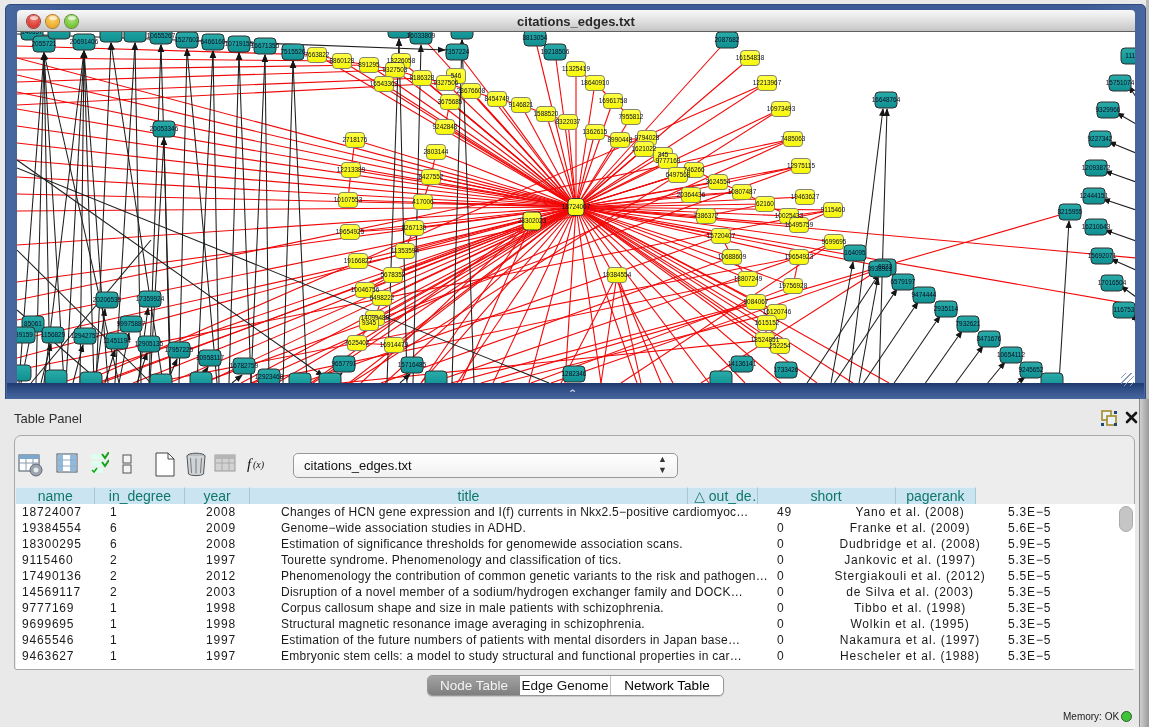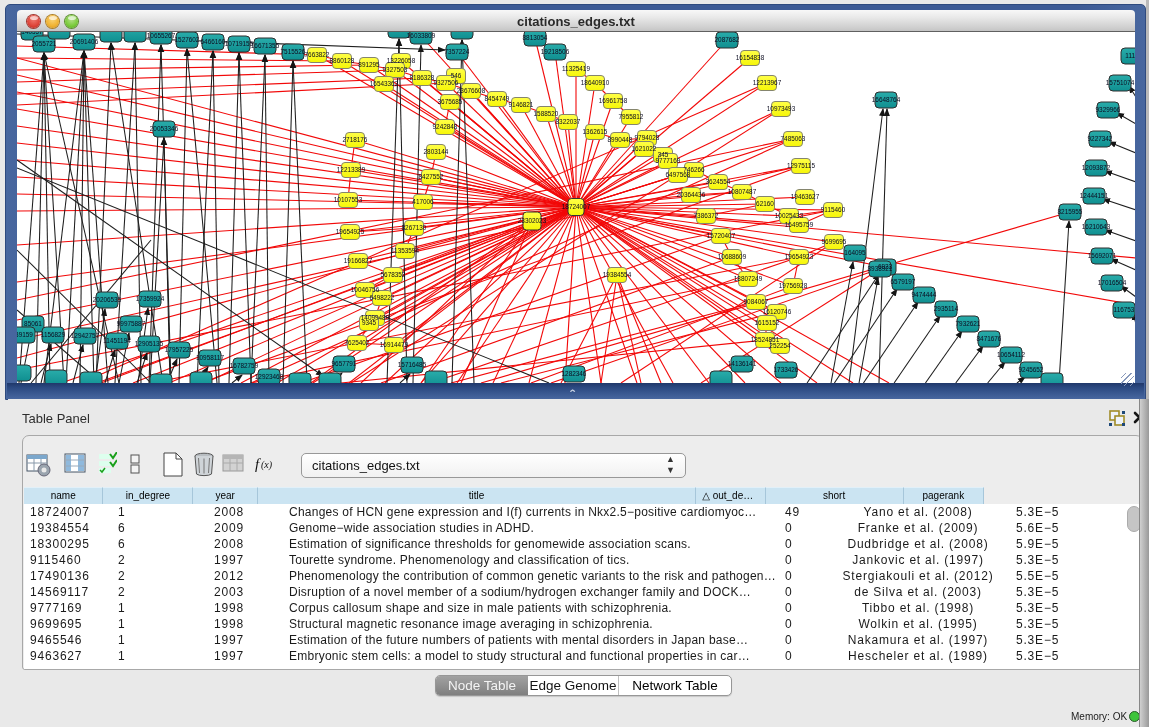--- a/index.html
+++ b/index.html
@@ -19,35 +19,35 @@
   background:rgba(255,255,255,.65)}
 #tlr{left:10px;background:radial-gradient(circle at 50% 35%,#f07a70,#dd4338 60%,#b2241b);box-shadow:0 0 0 1px #9f3730}
 #tly{left:29px;background:radial-gradient(circle at 50% 35%,#fad375,#f0b232 60%,#cf8f1b);box-shadow:0 0 0 1px #ad7d25}
 #tlg{left:48px;background:radial-gradient(circle at 50% 35%,#b5e08a,#79ca3a 60%,#55a51d);box-shadow:0 0 0 1px #5e8d31}
 #canvas{position:absolute;left:11px;right:10px;top:27px;height:351px;background:#ffffff;overflow:hidden}
 #graph{position:absolute;left:0;top:0}
 #grip{position:absolute;right:11px;top:368px;width:13px;height:13px;
   background:repeating-linear-gradient(135deg,transparent,transparent 3px,#8899bb 3px,#8899bb 4px)}
 #caret{position:absolute;left:562px;top:382px;color:#cdd6e6;font-size:11px;font-weight:bold;transform:scaleY(0.8)}
 #rstrip{position:absolute;right:0;top:0;width:3px;height:399px;background:#b9b9b9}
-#panel{position:absolute;left:8px;top:399px;width:1139px;height:328px;background:#e9e9e9}
+#panel{position:absolute;left:0;top:399px;width:1139px;height:328px;background:#e9e9e9}
 #rstrip2{position:absolute;right:0;top:399px;width:10px;height:328px;
   background:linear-gradient(90deg,#d0d0d0,#999);border-left:1px solid #888}
 #ph{position:absolute;left:14px;top:12px;font-size:13px;color:#2e2e2e}
 #pfloat{position:absolute;left:1101px;top:11px}
 #pclose{position:absolute;left:1125px;top:11px}
 #tc{position:absolute;left:14px;top:36px;width:1121px;height:235px;background:#ededed;
   border:1px solid #a8a8a8;border-radius:7px 7px 3px 3px}
 .ticon{position:absolute;top:16px}
 #combo{position:absolute;left:278px;top:17px;width:385px;height:25px;
   background:linear-gradient(180deg,#ffffff,#f1f1f1);border:1px solid #989898;
   border-radius:5px;font-size:13px;color:#111;line-height:23px;padding-left:10px}
 #combo .arr{position:absolute;right:10px;top:0px;font-size:9px;color:#333;line-height:11px;text-align:center}
 #thead{position:absolute;left:1px;top:51px;height:17px;width:960px;display:flex;
-  font-size:10px;color:#000000}
+  font-size:14px;color:#0f766e}
 #thead div{background:#cbe4f2;border-right:1px solid #a6c6da;border-top:1px solid #e2f0f8;
   text-align:center;line-height:16px;overflow:hidden;white-space:nowrap}
 #tbody{position:absolute;left:1px;top:68px;width:1117px;height:162px;background:#fff;
   font-size:12px;letter-spacing:0.8px;color:#1a1a1a}
 .row{position:absolute;height:16px;line-height:16px;white-space:nowrap}
 .c0{position:absolute;left:6px}.c1{position:absolute;left:94px}.c2{position:absolute;left:190px}
 .c3{position:absolute;left:265px;width:492px;overflow:hidden;letter-spacing:0.25px}.c4{position:absolute;left:761px}
 .c5{position:absolute;left:816px;width:156px;text-align:center}.c6{position:absolute;left:992px}
 #tbwhite{position:absolute;left:1px;top:68px;width:1119px;height:165px;background:#fff}
 #sbar{position:absolute;left:1104px;top:70px;width:14px;height:26px;background:#c5c5c5;
@@ -816,21 +816,21 @@
             <span class="c4">0</span>
             <span class="c5">Nakamura et al. (1997)</span>
             <span class="c6">5.3E−5</span>
           </div>
           <div class="row" style="top:144px">
             <span class="c0">9463627</span>
             <span class="c1">1</span>
             <span class="c2">1997</span>
             <span class="c3">Embryonic stem cells: a model to study structural and functional properties in car…</span>
             <span class="c4">0</span>
-            <span class="c5">Hescheler et al. (1989)</span>
+            <span class="c5">Hescheler et al. (1988)</span>
             <span class="c6">5.3E−5</span>
           </div>
         </div>
     <div id="sbar"></div>
   </div>
   <div id="tabs">
         <div id="tab1">Node Table</div>
         <div id="tab2">Edge Genome</div>
         <div id="tab3">Network Table</div>
       </div>

